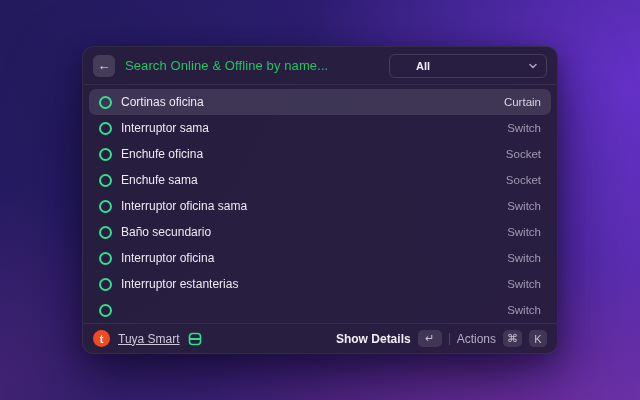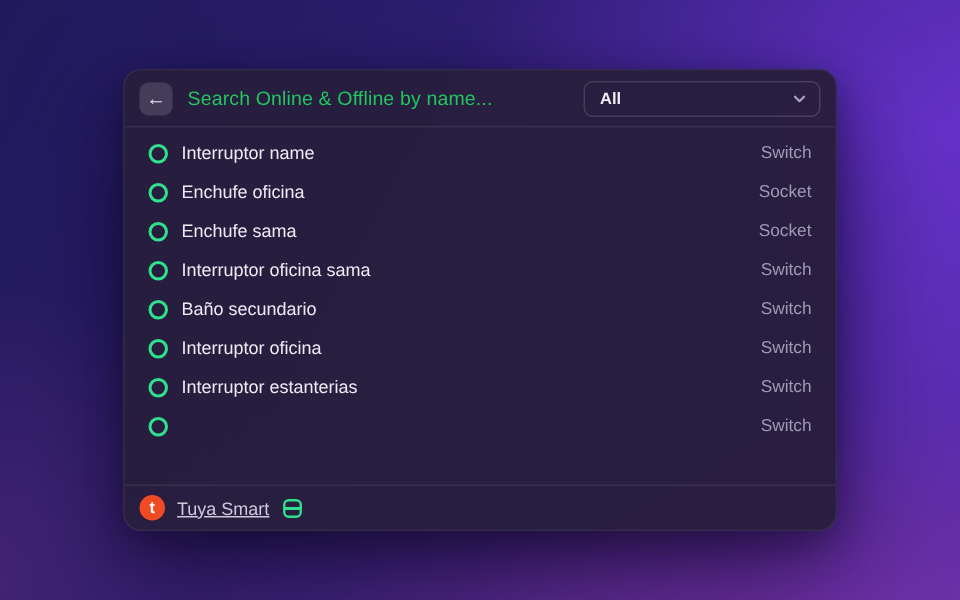--- a/index.html
+++ b/index.html
@@ -55,21 +55,21 @@
     letter-spacing: 0.1px;
     white-space: nowrap;
     overflow: hidden;
   }
   .dropdown {
     width: 158px; height: 24px;
     border: 1px solid rgba(255,255,255,0.14);
     border-radius: 6px;
     display: flex;
     align-items: center;
-    padding: 0 8px 0 10px;
+    padding: 0 8px 0 26px;
     cursor: pointer;
     flex: 0 0 158px;
   }
   .dropdown-value {
     flex: 1;
     color: #f0edf6;
     font-size: 11px;
     font-weight: 700;
   }
   .chevron-down { display: flex; align-items: center; }
@@ -167,23 +167,28 @@
       <span class="dropdown-value">All</span>
       <span class="chevron-down">
         <svg width="10" height="10" viewBox="0 0 10 10">
           <path d="M2 3.5 L5 6.5 L8 3.5" fill="none" stroke="#aaa3ba" stroke-width="1.5" stroke-linecap="round" stroke-linejoin="round"></path>
         </svg>
       </span>
     </div>
   </div>
 
   <div class="list">
-      <div class="row">
-      <span class="ring"></span>
-      <span class="row-label">Interruptor name</span>
+      <div class="row selected">
+      <span class="ring"></span>
+      <span class="row-label">Cortinas oficina</span>
+      <span class="row-type">Curtain</span>
+    </div>
+      <div class="row">
+      <span class="ring"></span>
+      <span class="row-label">Interruptor sama</span>
       <span class="row-type">Switch</span>
     </div>
       <div class="row">
       <span class="ring"></span>
       <span class="row-label">Enchufe oficina</span>
       <span class="row-type">Socket</span>
     </div>
       <div class="row">
       <span class="ring"></span>
       <span class="row-label">Enchufe sama</span>
@@ -219,15 +224,23 @@
     <div class="tuya-logo">
       <span>t</span>
     </div>
     <span class="app-name">Tuya Smart</span>
     <span class="device-glyph">
       <svg width="14" height="14" viewBox="0 0 14 14">
         <rect x="1.5" y="1.5" width="11" height="11" rx="3" fill="none" stroke="#2fe08c" stroke-width="1.6"></rect>
         <line x1="2" y1="7" x2="12" y2="7" stroke="#2fe08c" stroke-width="2"></line>
       </svg>
     </span>
+    <div class="footer-right">
+      <span class="show-details">Show Details</span>
+      <span class="keycap wide">↵</span>
+      <span class="vdivider"></span>
+      <span class="actions-label">Actions</span>
+      <span class="keycap">⌘</span>
+      <span class="keycap">K</span>
+    </div>
   </div>
 
 </div>
 
 </body></html>

